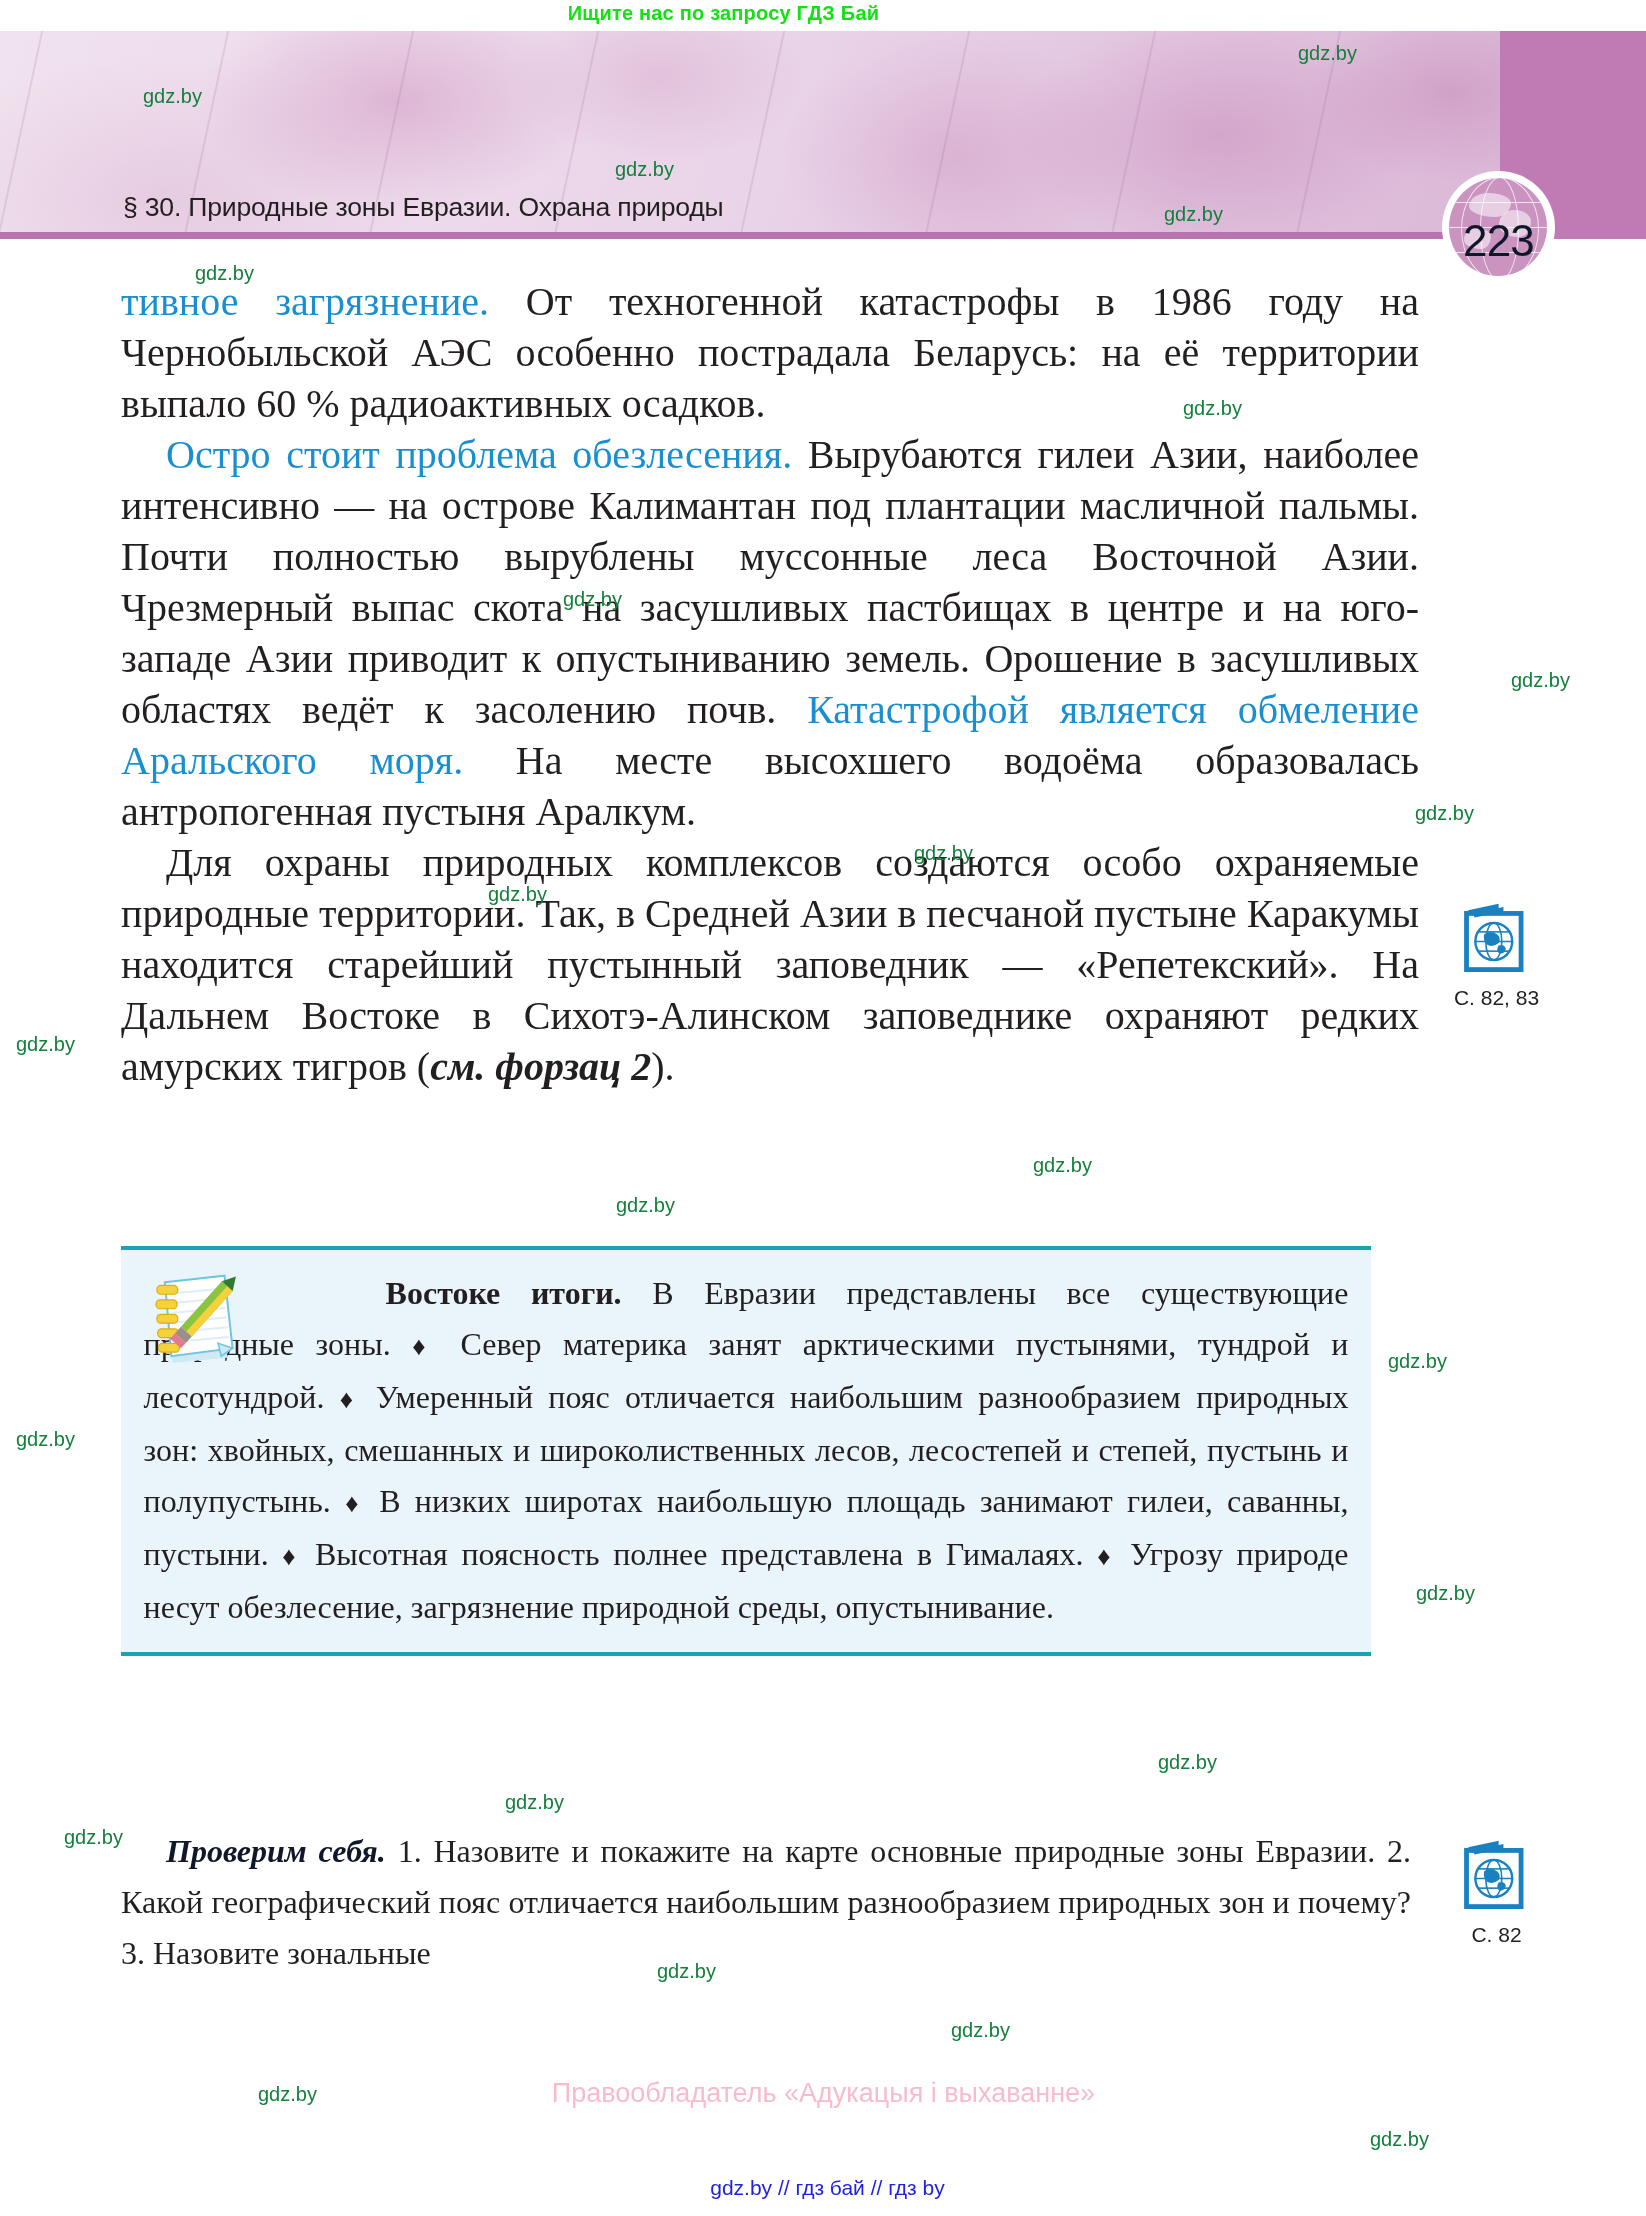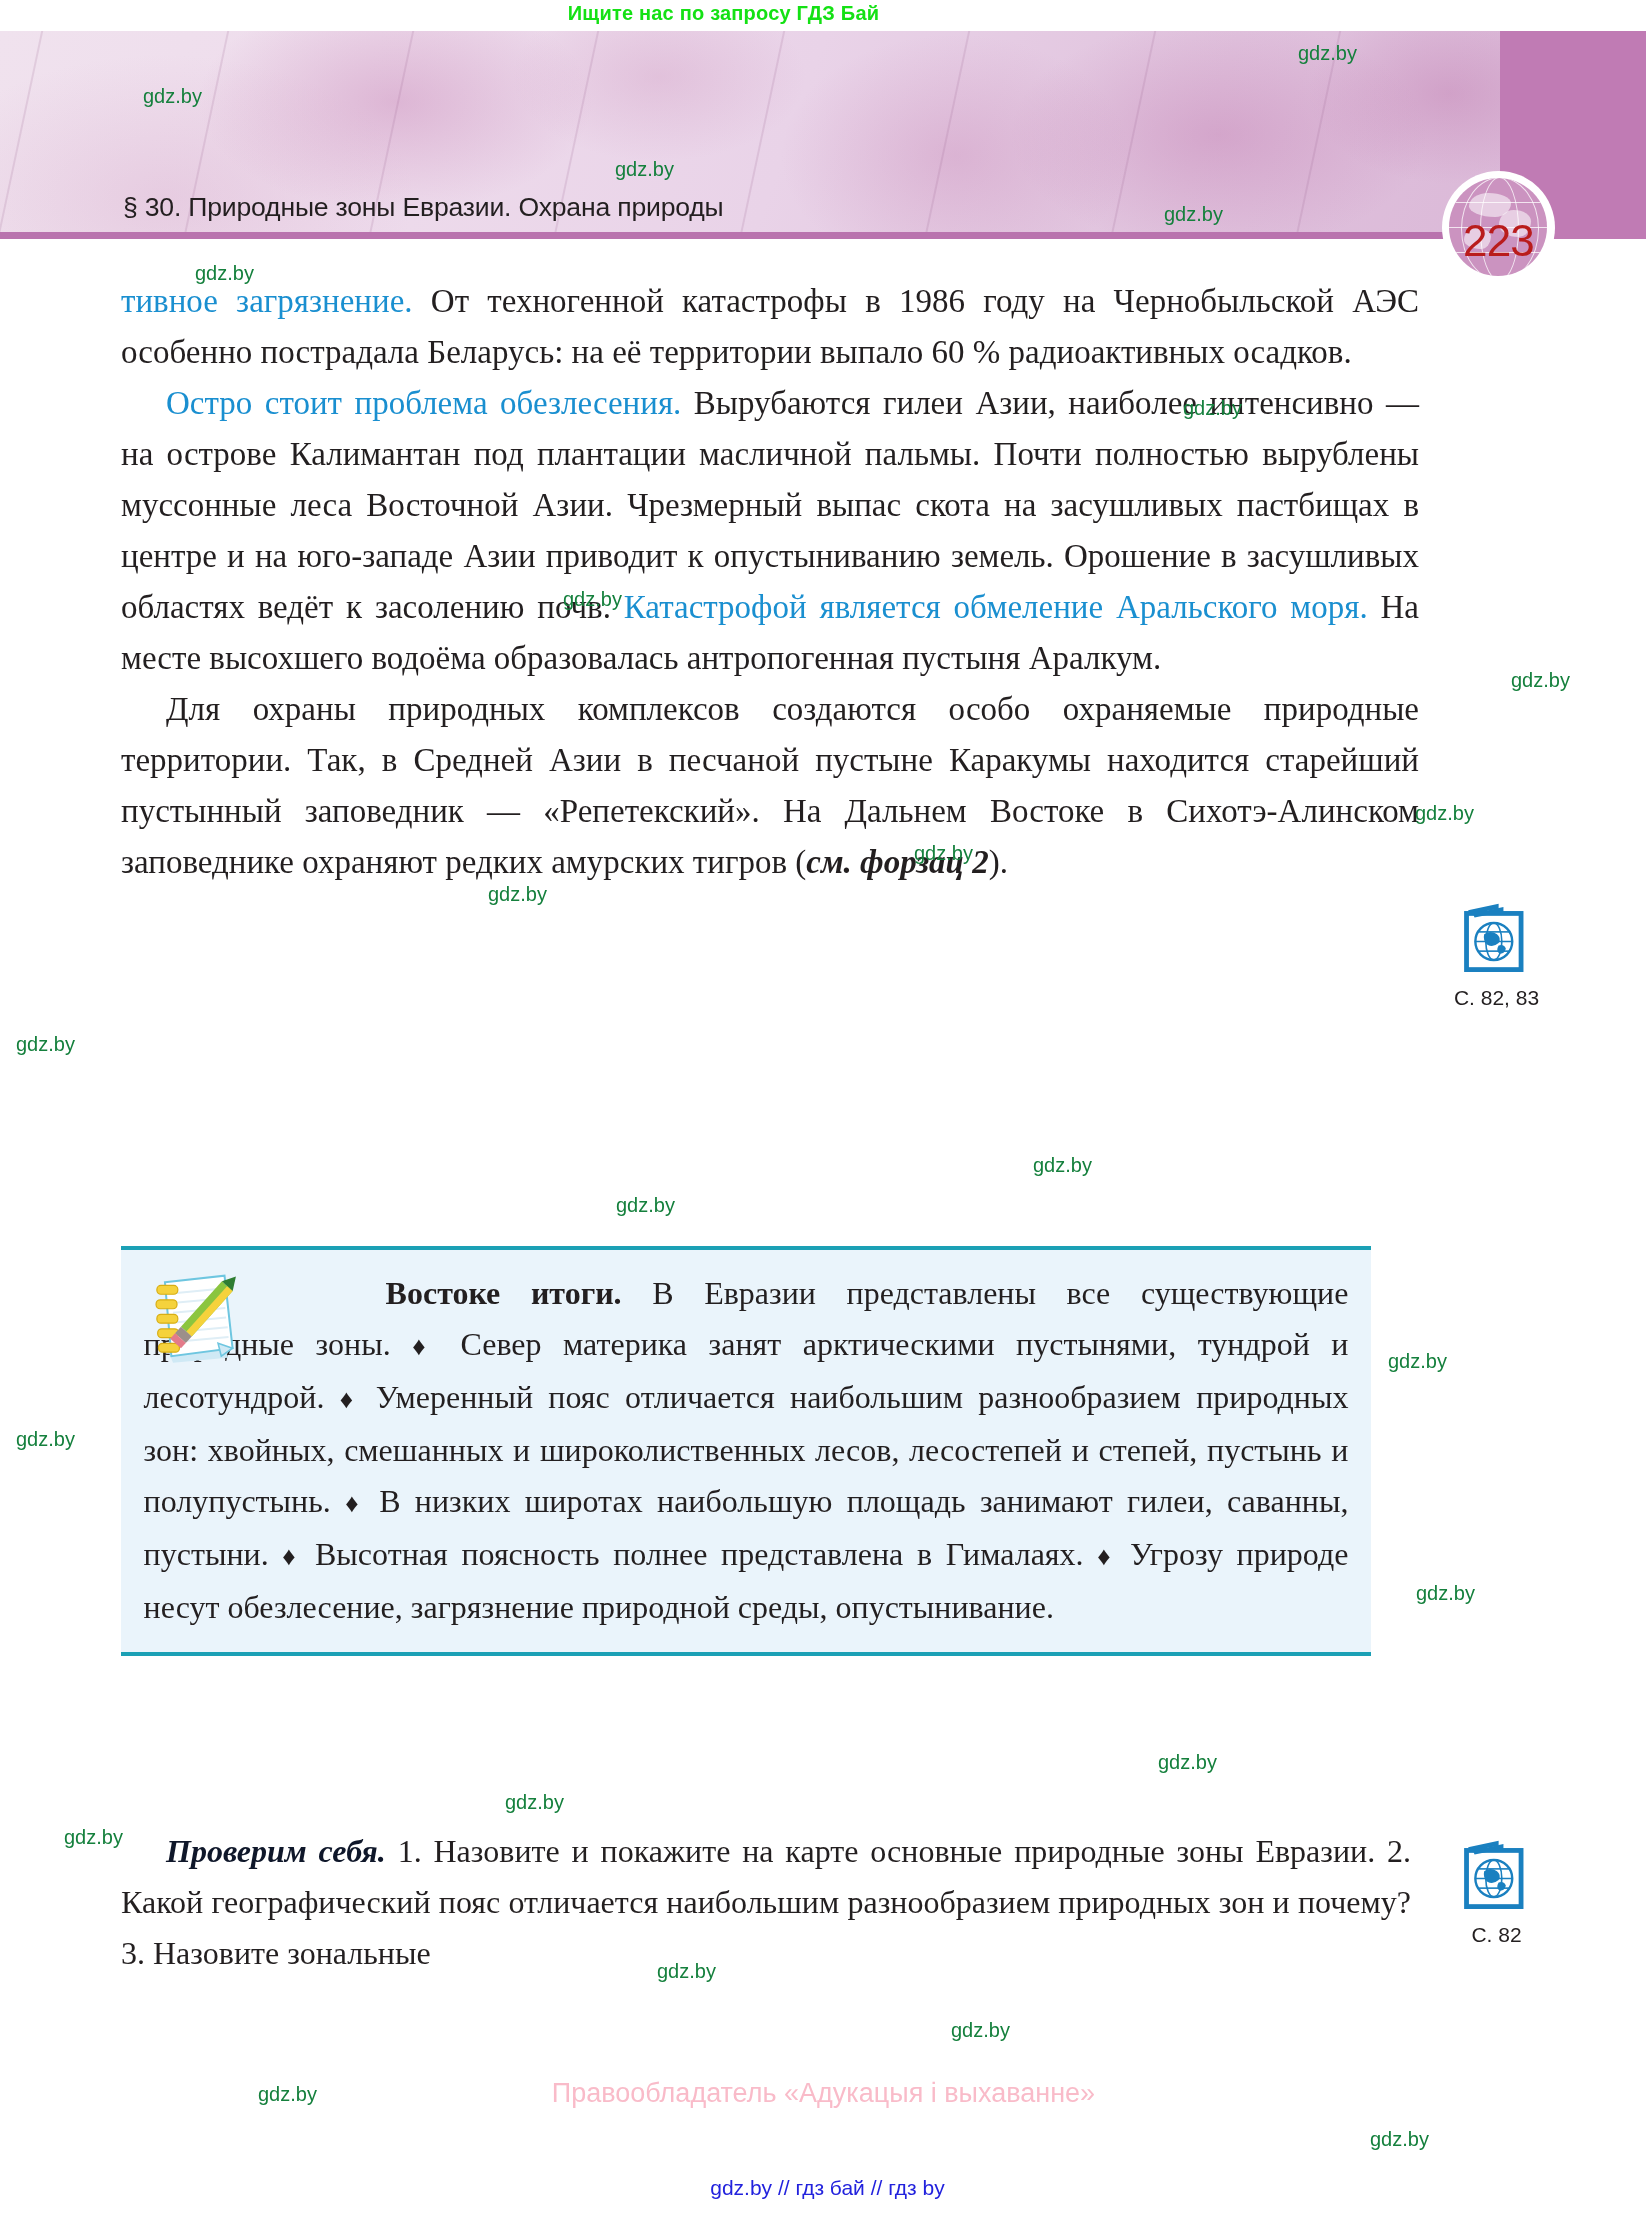--- a/index.html
+++ b/index.html
@@ -137,33 +137,33 @@
   #page-number-badge .globe .landmass {
     position: absolute;
     background: rgba(255,255,255,0.55);
     border-radius: 46% 54% 38% 62% / 55% 42% 58% 45%;
   }
   #page-number-badge .num {
     position: relative;
     z-index: 3;
     font-family: "Liberation Sans", sans-serif;
     font-size: 44px;
-    color: #b91c1c;
+    color: #0f172a;
     letter-spacing: -0.8px;
     margin-top: 27px;
   }
 
   
   #article-body {
     position: absolute;
     left: 121px;
     top: 276px;
     width: 1298px;
     font-family: "Liberation Serif", serif;
-    font-size: 33px;
+    font-size: 40px;
     line-height: 51px;
     color: #231f20;
     text-align: justify;
     z-index: 10;
   }
   #article-body p { margin: 0 0 0 0; }
   #article-body p.indent { text-indent: 45px; }
   .kw { color: #1a8fd0; }
   .ital { font-style: italic; font-weight: 700; }
 

